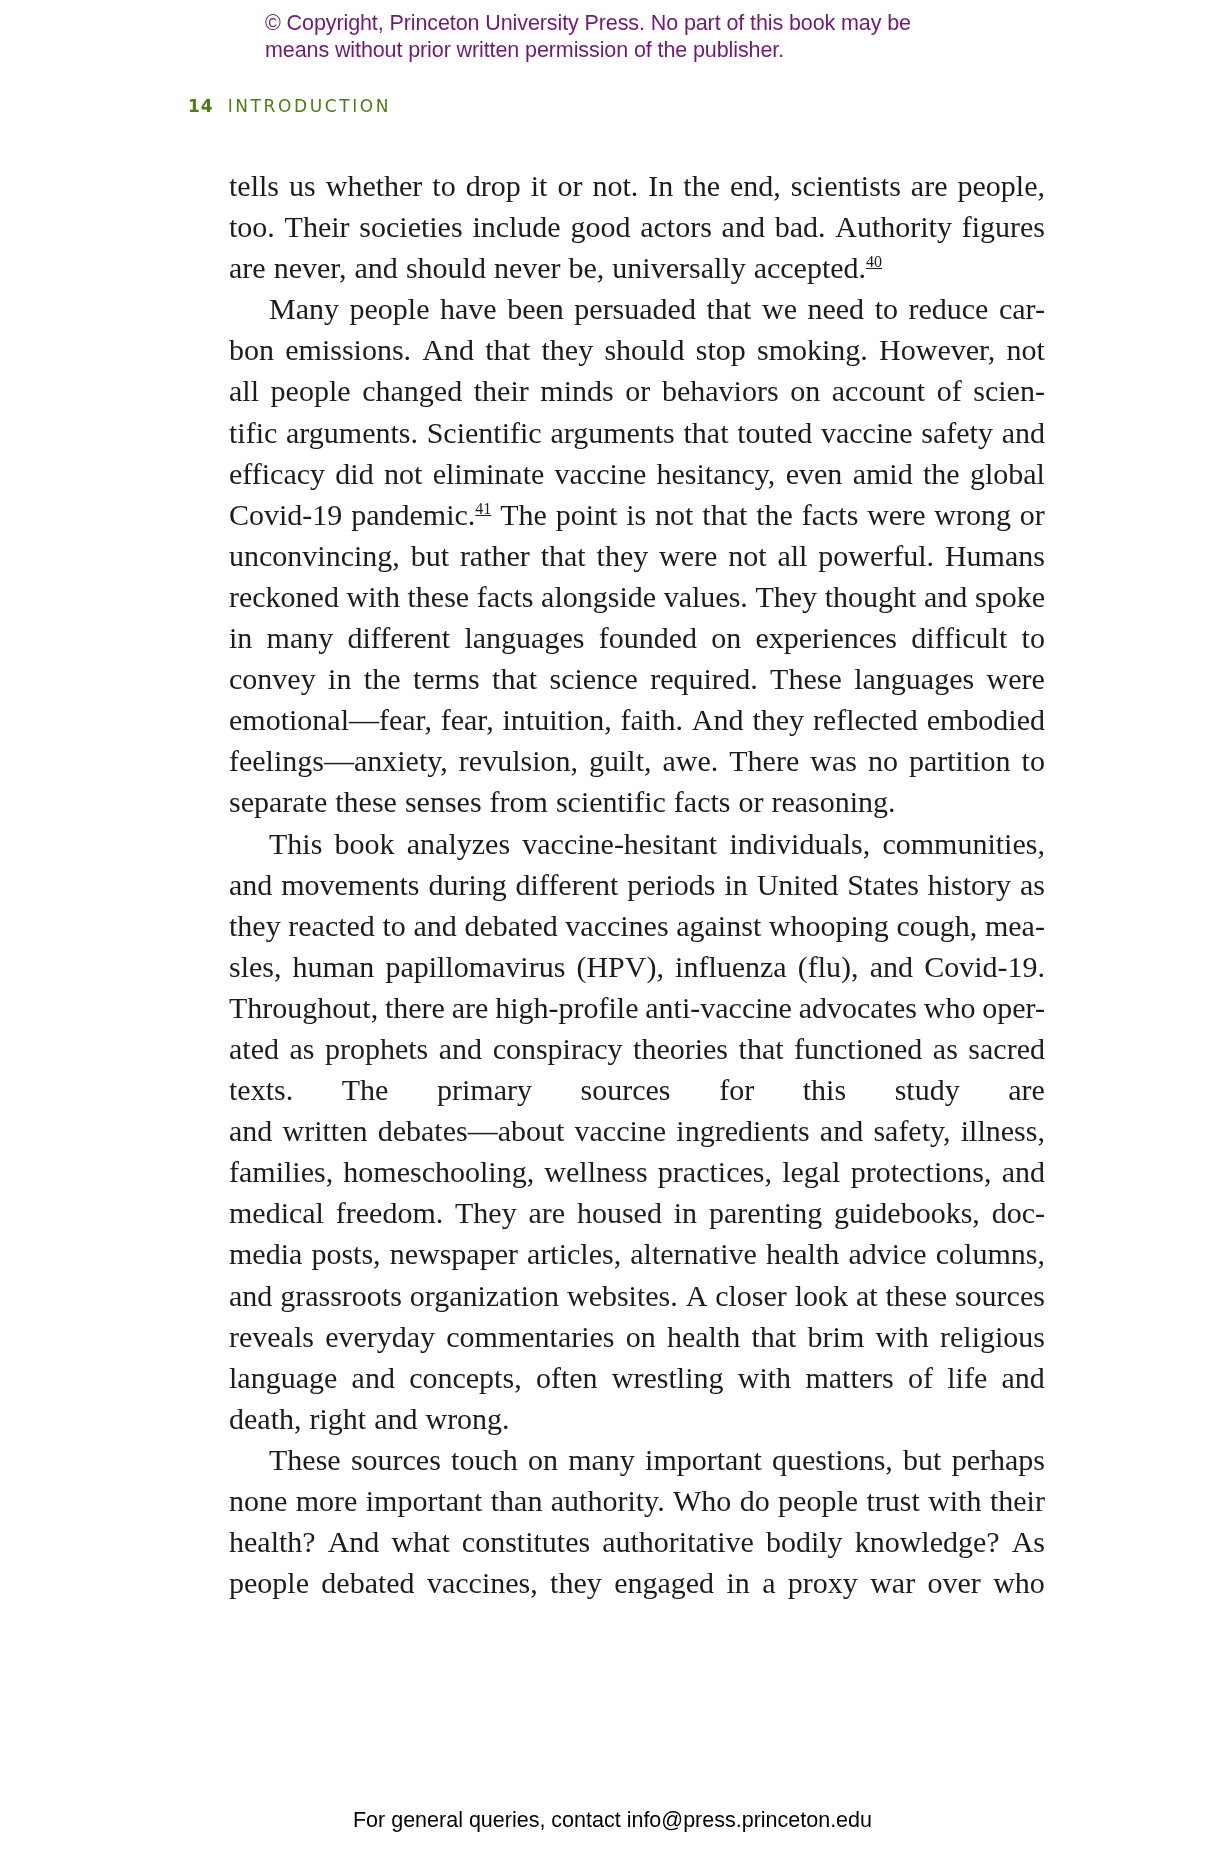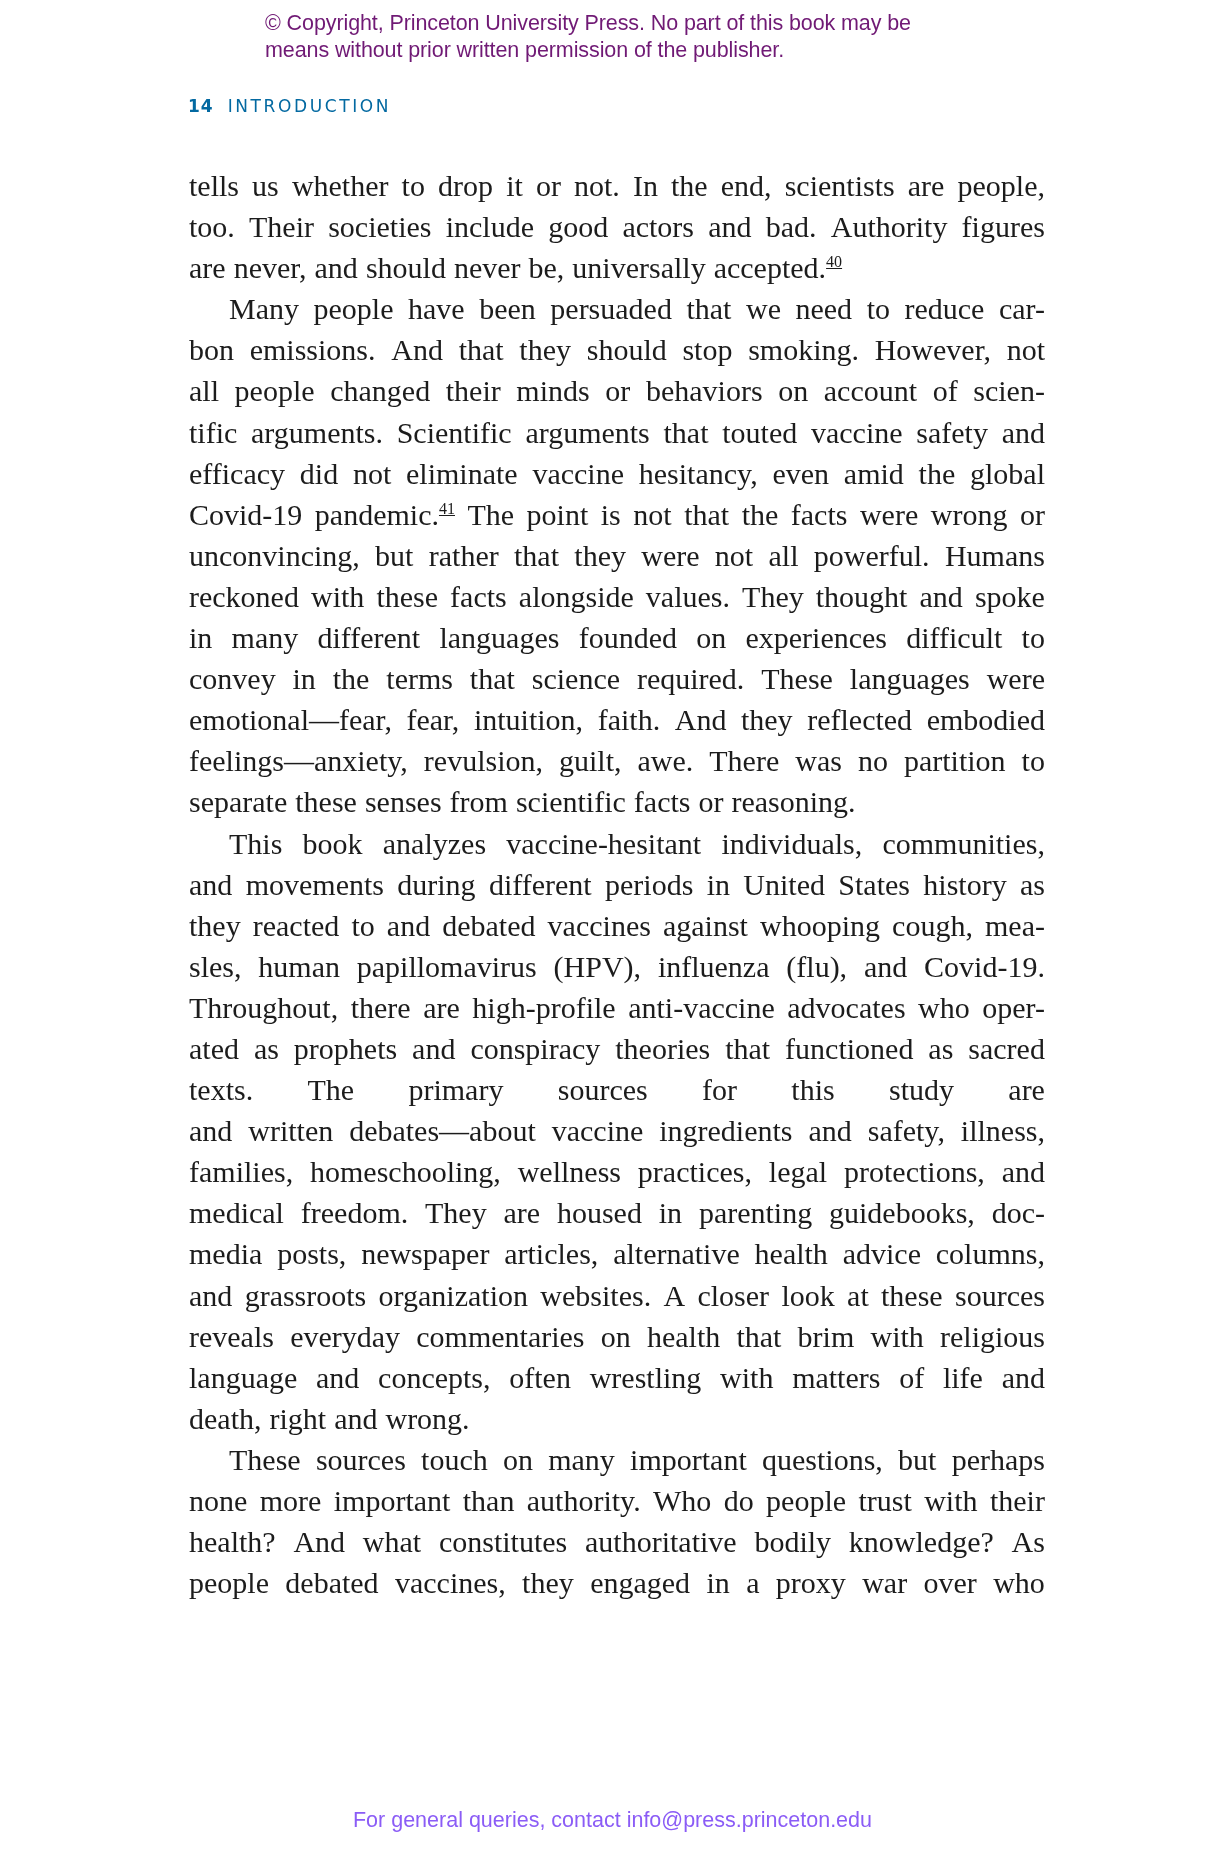--- a/index.html
+++ b/index.html
@@ -5,33 +5,33 @@
   html, body { margin:0; padding:0; background:#ffffff; }
   body { width:1225px; height:1850px; position:relative; overflow:hidden; }
   .copyright {
     position:absolute; left:265px; top:10px; width:760px;
     font-family:"Liberation Sans", sans-serif; font-size:21.5px; line-height:26.5px;
     color:#701a75; letter-spacing:-0.1px;
   }
   .copyright div { white-space:nowrap; }
   .running-head {
     position:absolute; left:188px; top:96px;
-    font-family:"DejaVu Sans", sans-serif; font-size:17px; letter-spacing:2.6px; color:#0369a1;
+    font-family:"DejaVu Sans", sans-serif; font-size:17px; letter-spacing:2.6px; color:#4d7c0f;
   }
   .running-head .pg { font-weight:bold; margin-right:14px; letter-spacing:1px; }
   .body-text {
     position:absolute; left:189px; top:165px; width:856px;
     font-family:"Liberation Serif", serif; font-size:30px; line-height:41.1px; color:#1c1c1c;
   }
-  .line { display:block; height:41.1px; text-align:justify; text-align-last:justify; white-space:nowrap; overflow:visible; }
+  .line { display:block; height:41.1px; text-align:justify; text-align-last:justify; white-space:nowrap; overflow:visible;margin-left:40px; }
   .line.last { text-align-last:left; }
   .fn { font-size:16px; vertical-align:super; line-height:0;text-decoration:underline; }
   .footer {
     position:absolute; left:0; width:1225px; top:1808px; text-align:center;
-    font-family:"Liberation Sans", sans-serif; font-size:21.5px; color:#8b5cf6;
+    font-family:"Liberation Sans", sans-serif; font-size:21.5px; color:#000000;
   }
   .jl { display:flex; justify-content:space-between; }
   .jl.last, .jl.indent-last { justify-content:flex-start; gap:8px; }
 </style>
 </head>
 <body>
 
 <div class="copyright">
   <div>© Copyright, Princeton University Press. No part of this book may be</div>
   <div>means without prior written permission of the publisher.</div>

